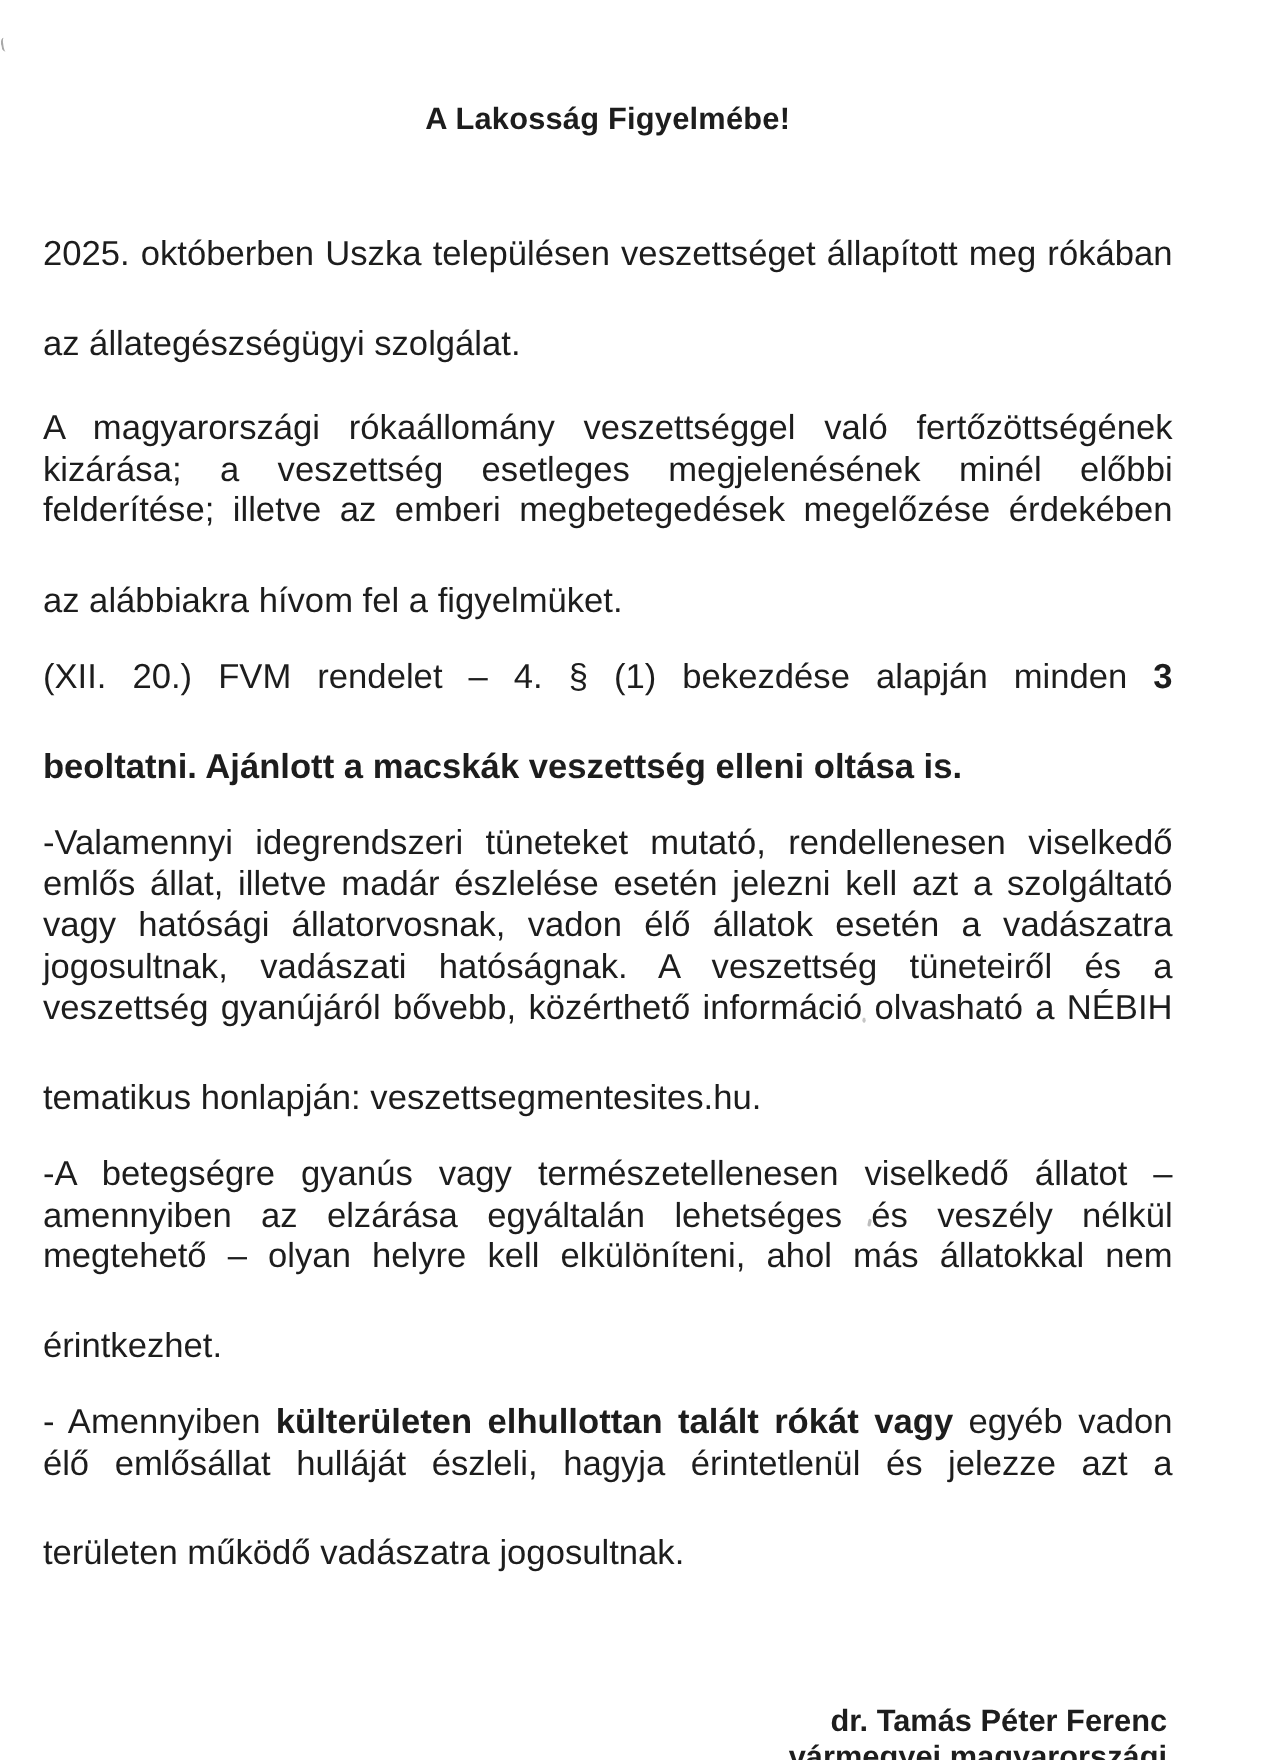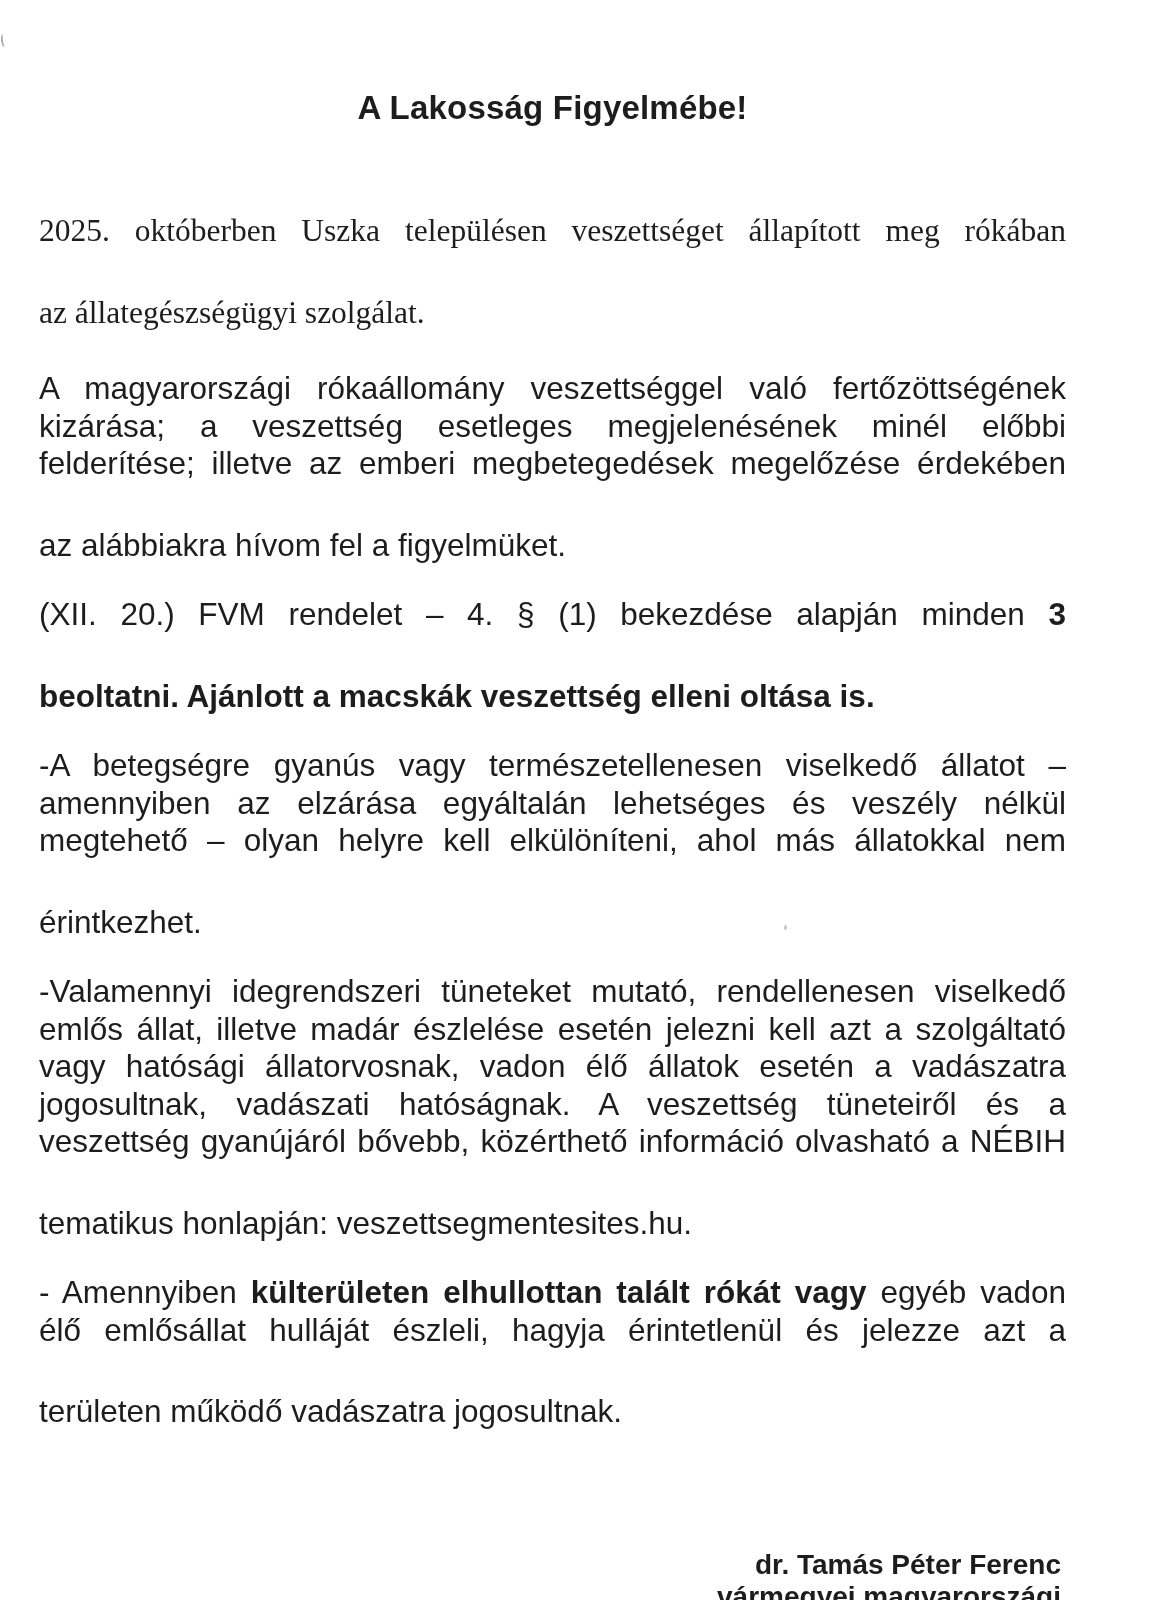--- a/index.html
+++ b/index.html
@@ -11,32 +11,32 @@
     overflow: hidden;
     box-sizing: border-box;
     padding-top: 88px;
     font-family: "Liberation Sans", sans-serif;
     color: #1d1d1d;
   }
   .title {
     margin: 0 0 0 39px;
     width: 1027px;
     text-align: center;
-    font-size: 33px;
+    font-size: 28px;
     line-height: 40px;
     font-weight: 700;
     letter-spacing: 0.2px;
   }
   .para {
     margin: 32px 0 0 39px;
     width: 1027px;
     font-size: 31.5px;
     font-weight: 400;
   }
-  .p1 { margin-top: 84px; font-family: Liberation Serif, serif; }
+  .p1 { margin-top: 84px; }
   .p2 { margin-top: 39px; }
   .ln {
     line-height: 37.5px;
     text-align: justify;
     text-align-last: justify;
     white-space: normal;
   }
   .ln.end {
     text-align: left;
     text-align-last: left;
@@ -97,33 +97,33 @@
     <div class="ln"><span>felderítése; illetve az emberi megbetegedések megelőzése érdekében</span></div>
     <div class="ln end"><span>az alábbiakra hívom fel a figyelmüket.</span></div>
   </section>
 
   <section class="para">
     <div class="ln"><span>(XII. 20.) FVM rendelet – 4. § (1) bekezdése alapján minden </span><span class="b">3</span></div>
     <div class="ln end"><span class="b">beoltatni. Ajánlott a macskák veszettség elleni oltása is.</span></div>
   </section>
 
   <section class="para">
-    <div class="ln"><span>-A betegségre gyanús vagy természetellenesen viselkedő állatot –</span></div>
-    <div class="ln"><span>amennyiben az elzárása egyáltalán lehetséges és veszély nélkül</span></div>
-    <div class="ln"><span>megtehető – olyan helyre kell elkülöníteni, ahol más állatokkal nem</span></div>
-    <div class="ln end"><span>érintkezhet.</span></div>
-  </section>
-
-  <section class="para">
     <div class="ln"><span>-Valamennyi idegrendszeri tüneteket mutató, rendellenesen viselkedő</span></div>
     <div class="ln"><span>emlős állat, illetve madár észlelése esetén jelezni kell azt a szolgáltató</span></div>
     <div class="ln"><span>vagy hatósági állatorvosnak, vadon élő állatok esetén a vadászatra</span></div>
     <div class="ln"><span>jogosultnak, vadászati hatóságnak. A veszettség tüneteiről és a</span></div>
     <div class="ln"><span>veszettség gyanújáról bővebb, közérthető információ olvasható a NÉBIH</span></div>
     <div class="ln end"><span>tematikus honlapján: veszettsegmentesites.hu.</span></div>
+  </section>
+
+  <section class="para">
+    <div class="ln"><span>-A betegségre gyanús vagy természetellenesen viselkedő állatot –</span></div>
+    <div class="ln"><span>amennyiben az elzárása egyáltalán lehetséges és veszély nélkül</span></div>
+    <div class="ln"><span>megtehető – olyan helyre kell elkülöníteni, ahol más állatokkal nem</span></div>
+    <div class="ln end"><span>érintkezhet.</span></div>
   </section>
 
   <section class="para">
     <div class="ln"><span>- Amennyiben </span><span class="b">külterületen elhullottan talált rókát vagy </span><span>egyéb vadon</span></div>
     <div class="ln"><span>élő emlősállat hulláját észleli, hagyja érintetlenül és jelezze azt a</span></div>
     <div class="ln end"><span>területen működő vadászatra jogosultnak.</span></div>
   </section>
 
   <section class="signature">
     <div>dr. Tamás Péter Ferenc</div>

